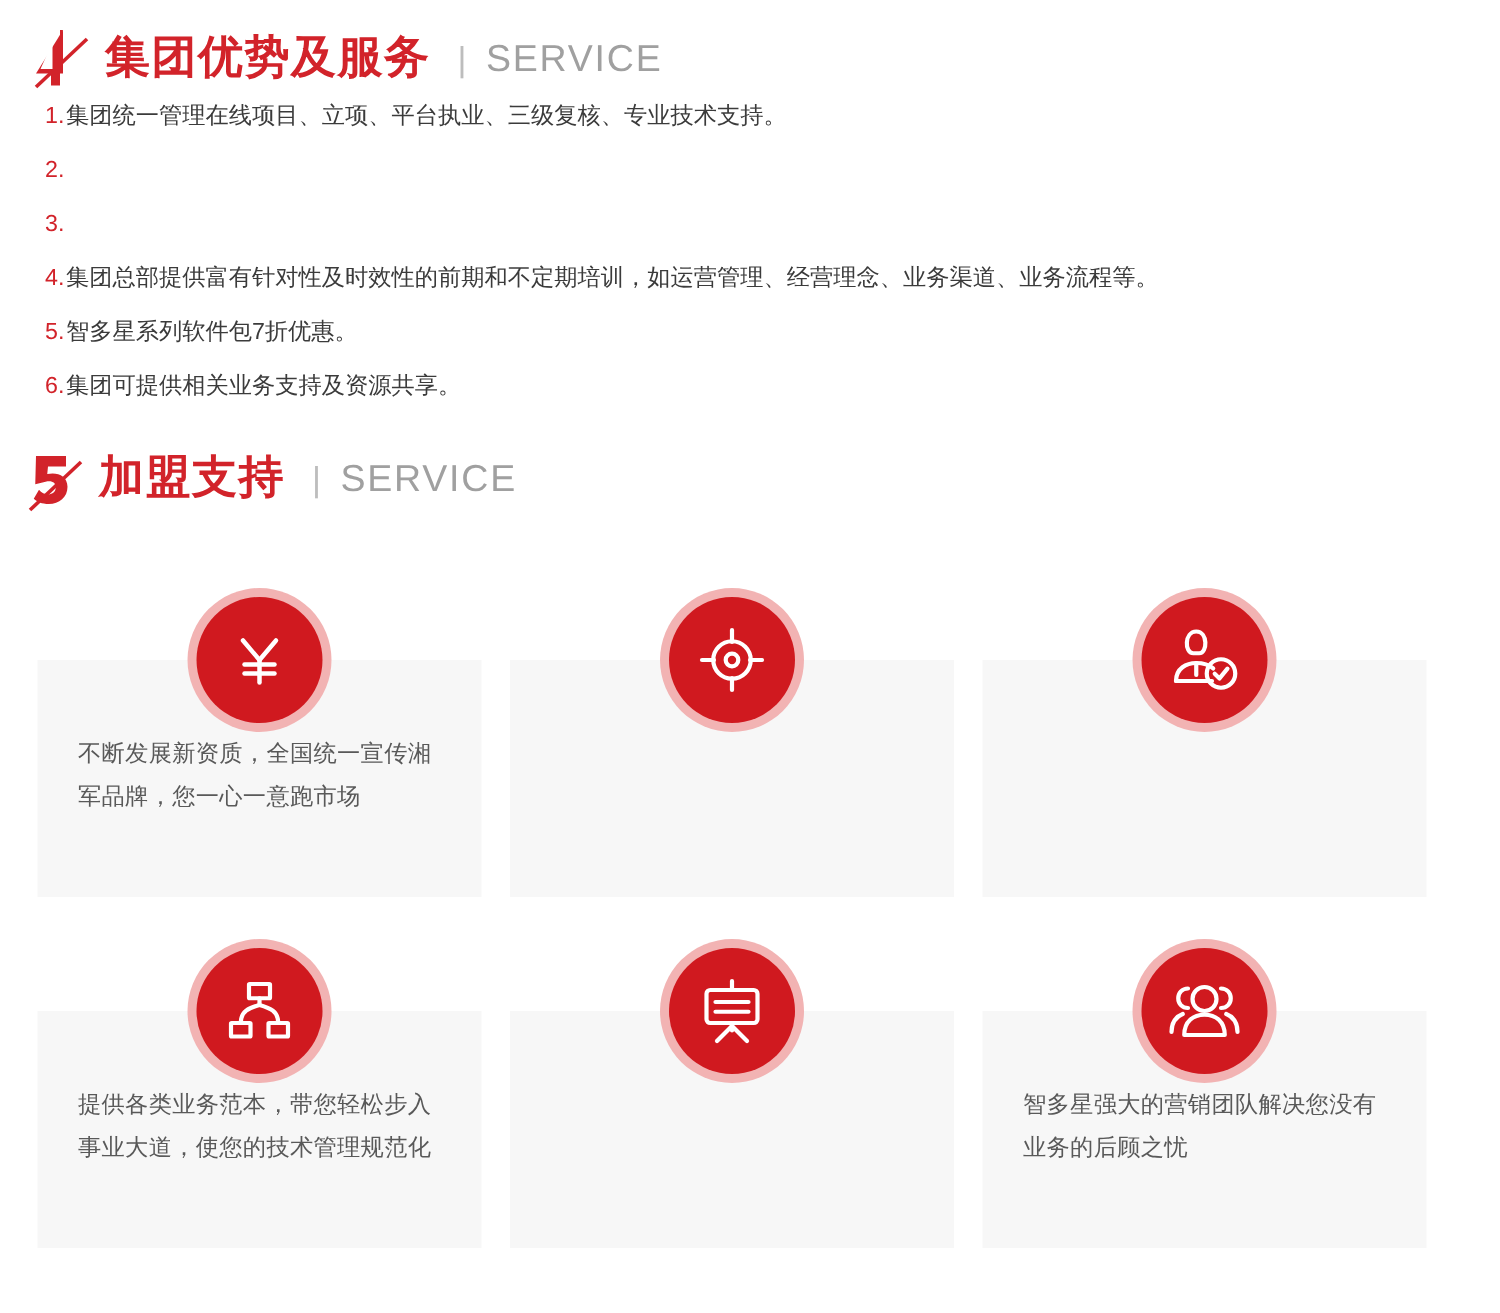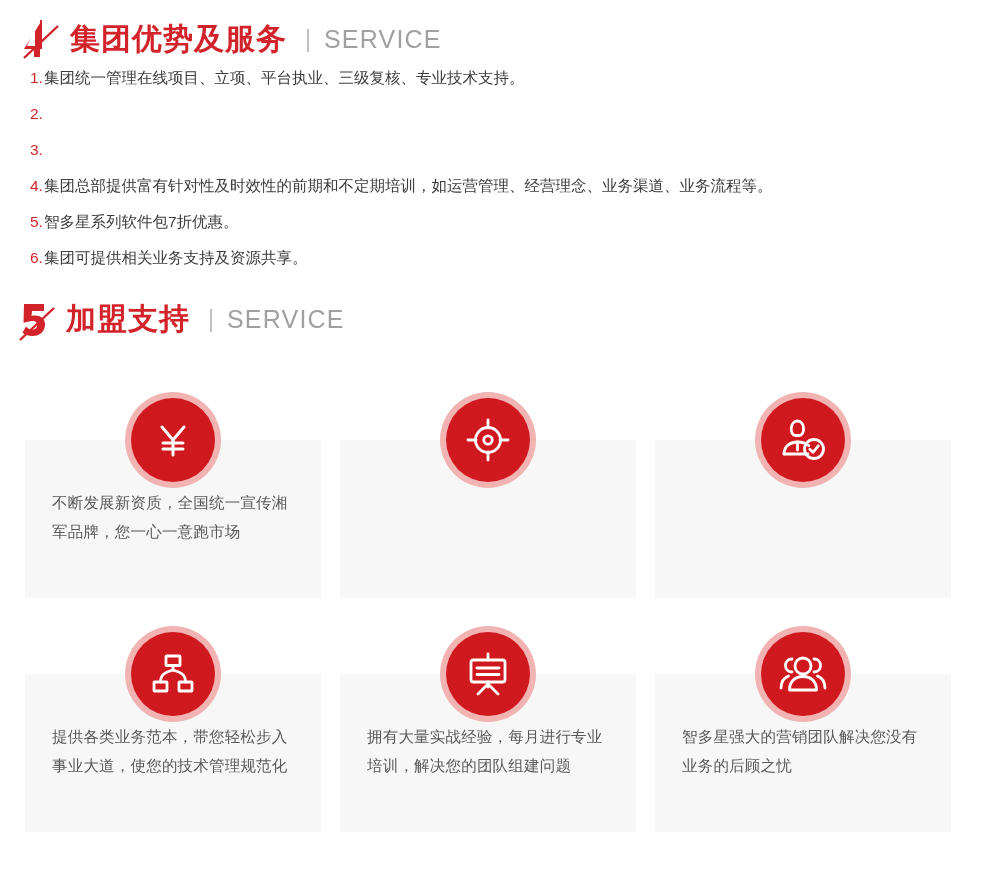--- a/index.html
+++ b/index.html
@@ -268,21 +268,20 @@
                 <rect x="7" y="9" width="34" height="22" rx="2.5"></rect>
                 <path d="M13 17 L35 17"></path>
                 <path d="M13 23.5 L35 23.5"></path>
                 <path d="M24 31 L24 36"></path>
                 <path d="M24 33 L14 43"></path>
                 <path d="M24 33 L34 43"></path>
               </g>
             </svg>
           </div>
         </div>
-        <div class="card-text">拥有大量实战经验，每月进行专业培训，解决您的团队组建问题</div>
       </div>
 
       <div class="card">
         <div class="card-icon">
           <div class="disc">
             <svg width="50" height="44" viewBox="0 0 50 44" aria-hidden="true">
               <g stroke="#ffffff" stroke-width="2.8" fill="none" stroke-linecap="round" stroke-linejoin="round">
                 <path d="M14 7 C10 7 7.5 10 7.5 13.5 C7.5 17 10 20 14 20"></path>
                 <path d="M10.5 24 C5.5 26 3 30.5 3 36"></path>
                 <path d="M36 7 C40 7 42.5 10 42.5 13.5 C42.5 17 40 20 36 20"></path>

